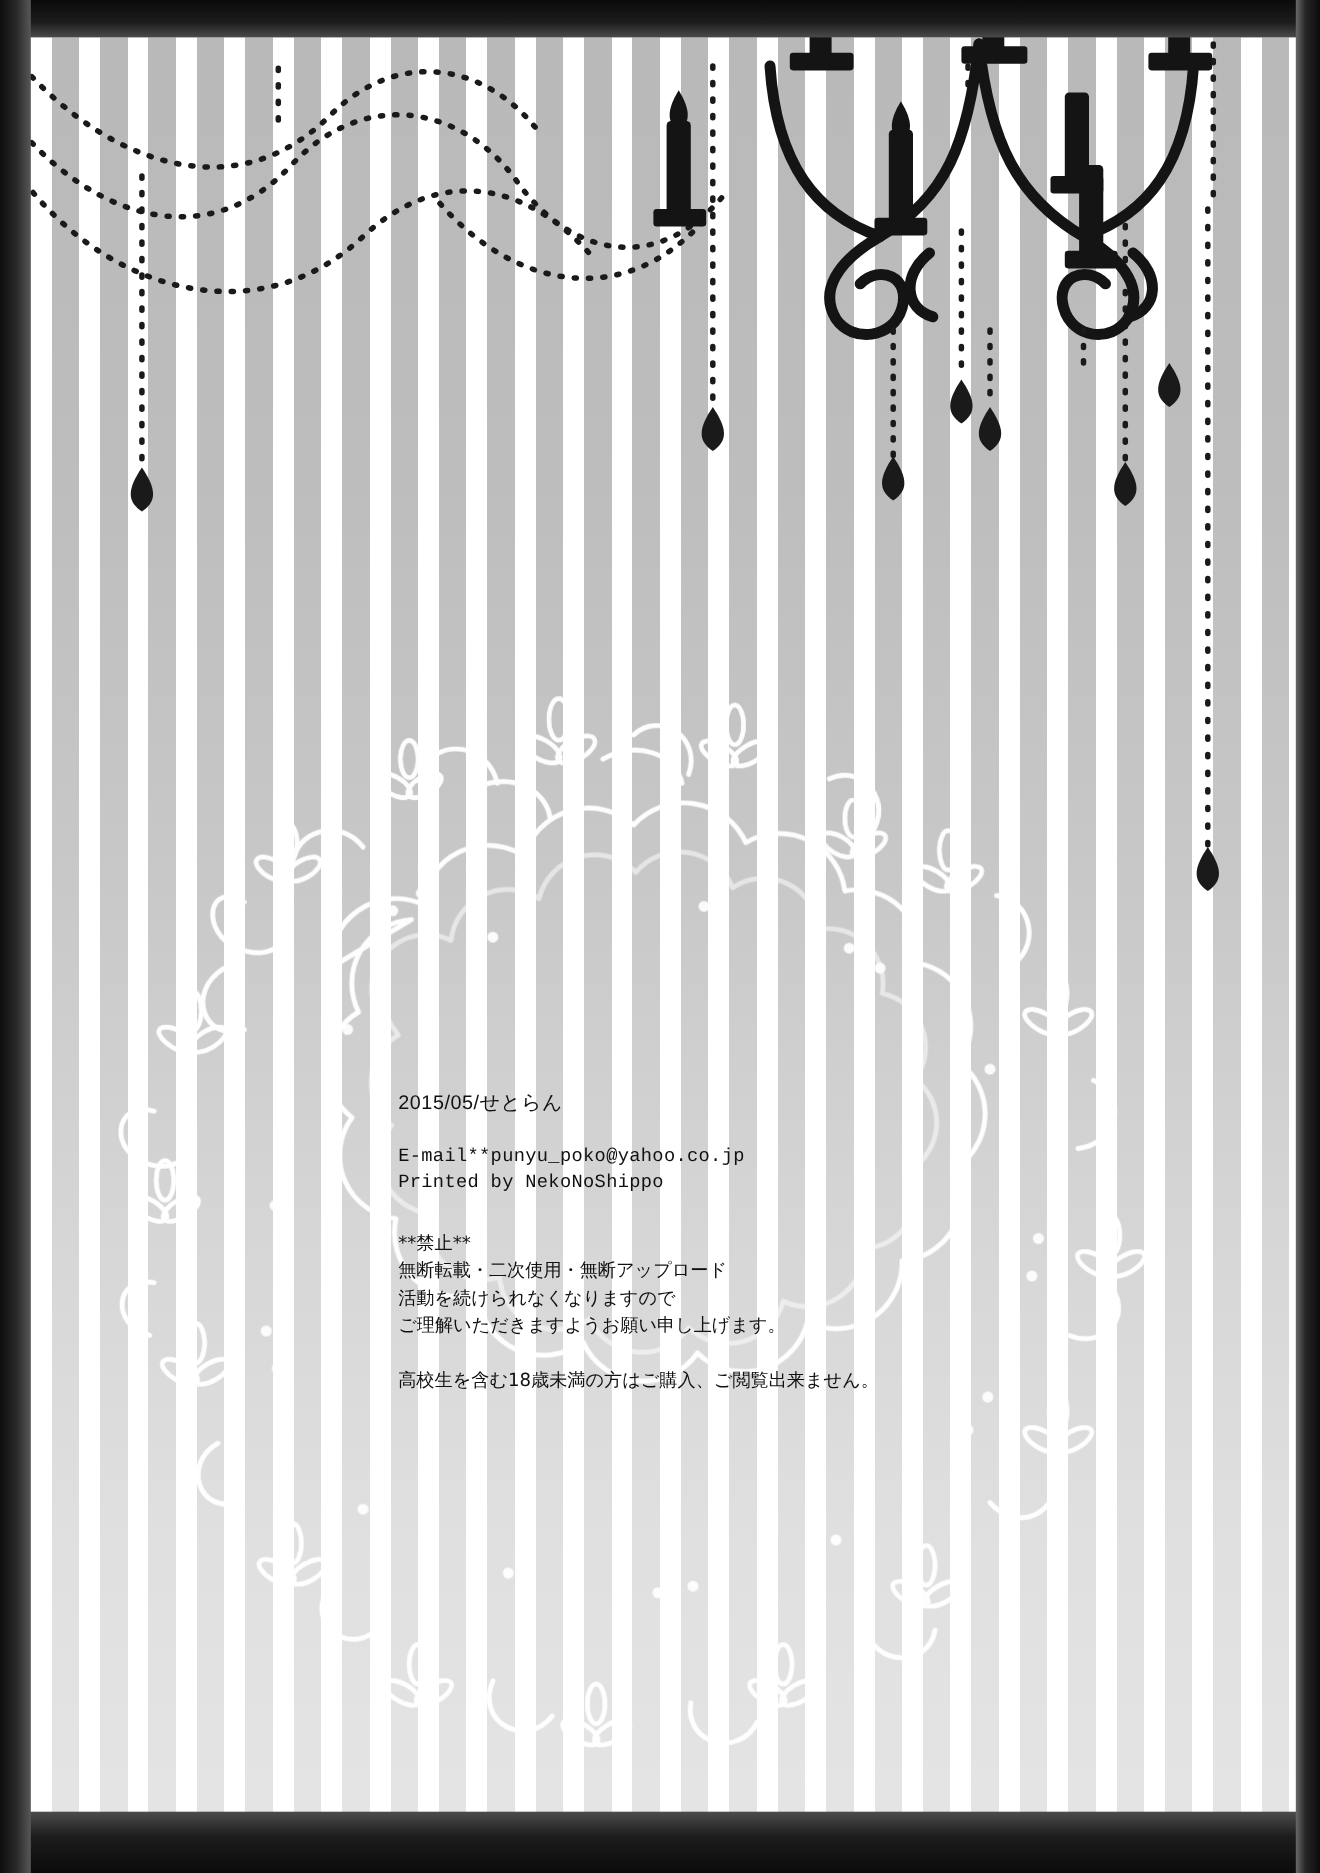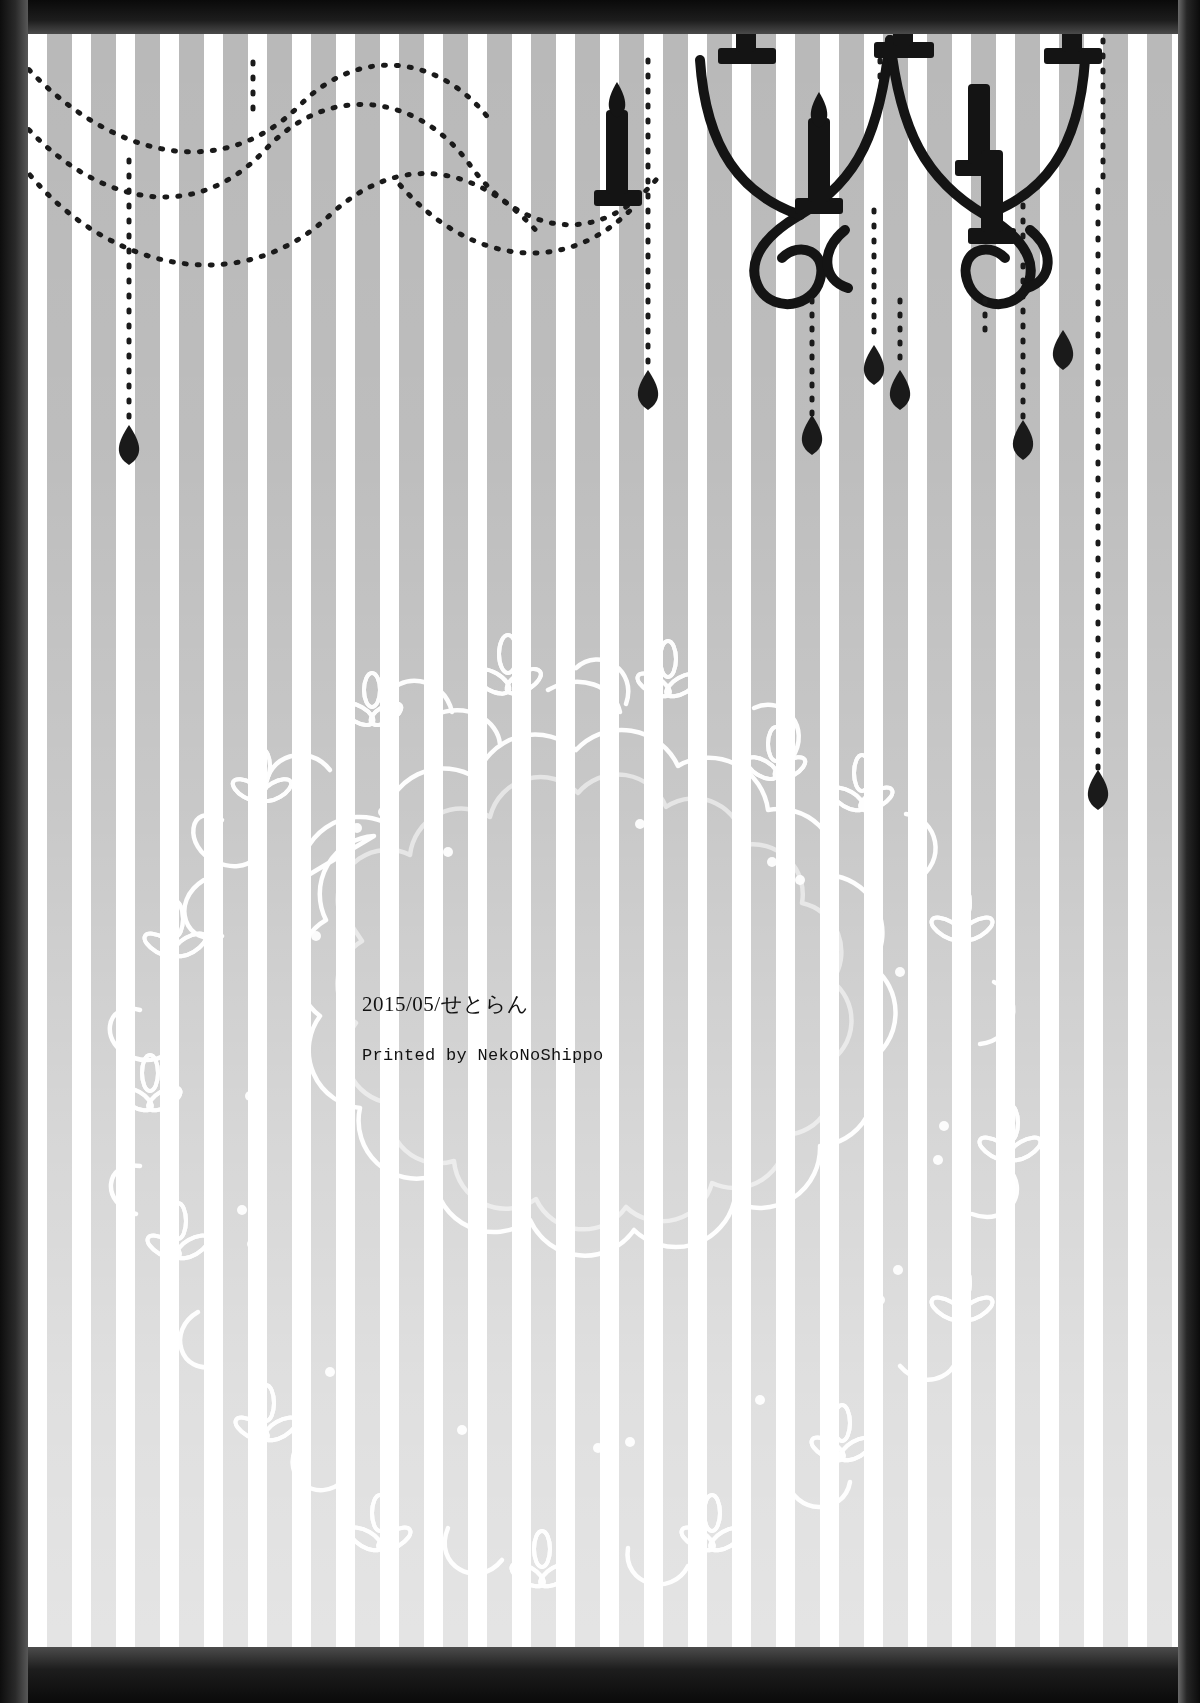--- a/index.html
+++ b/index.html
@@ -75,22 +75,22 @@
 
   
   .colophon {
     position: absolute;
     left: 362px;
     top: 990px;
     width: 560px;
     color: #111111;
   }
   .colophon .date {
-    font-family: Liberation Serif, serif;
-    font-size: 21px;
+    font-family: Liberation Sans, sans-serif;
+    font-size: 18px;
     letter-spacing: 0.5px;
     margin-bottom: 26px;
   }
   .colophon .contact {
     font-family: "Liberation Mono", monospace;
     font-size: 17px;
     line-height: 1.42;
     letter-spacing: 0.3px;
     margin-bottom: 30px;
   }
@@ -446,25 +446,35 @@
         <path d="M548,690 C 580,672 614,686 620,712"></path>
       </g>
     </g>
   </svg>
 
   <div class="colophon">
 
     <div class="date">2015/05/せとらん</div>
 
     <div class="contact">
+      <div>E-mail**punyu_poko@yahoo.co.jp</div>
       <div>Printed by NekoNoShippo</div>
     </div>
 
-
-
+    <div class="block">
+      <div>**禁止**</div>
+      <div>無断転載・二次使用・無断アップロード</div>
+      <div>活動を続けられなくなりますので</div>
+      <div>ご理解いただきますようお願い申し上げます。</div>
+    </div>
+
+
+    <div class="block last">
+      <div>高校生を含む18歳未満の方はご購入、ご閲覧出来ません。</div>
+    </div>
   </div>
 
   <div class="edge edge-top"></div>
   <div class="edge edge-bottom"></div>
   <div class="edge edge-left"></div>
   <div class="edge edge-right"></div>
 
 </div>
 
 </body></html>

